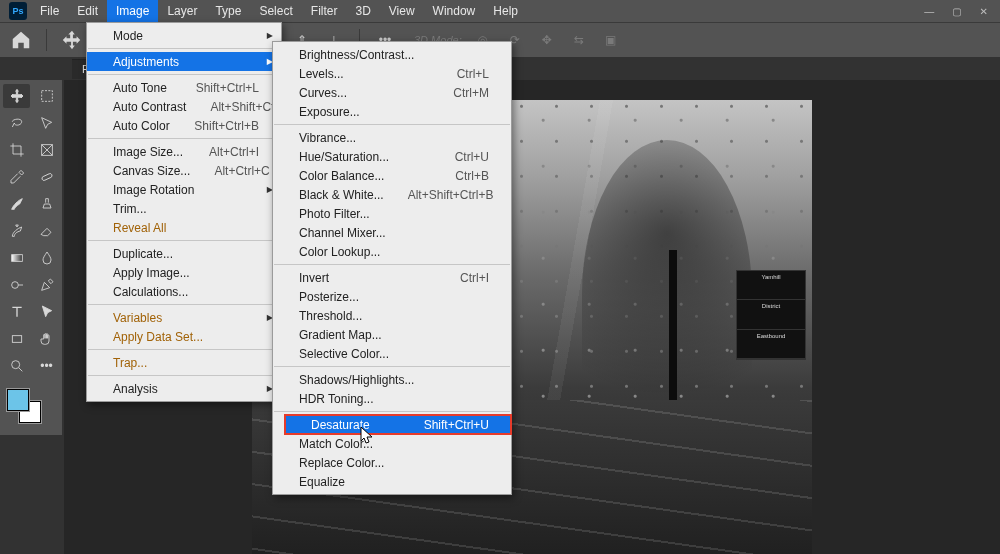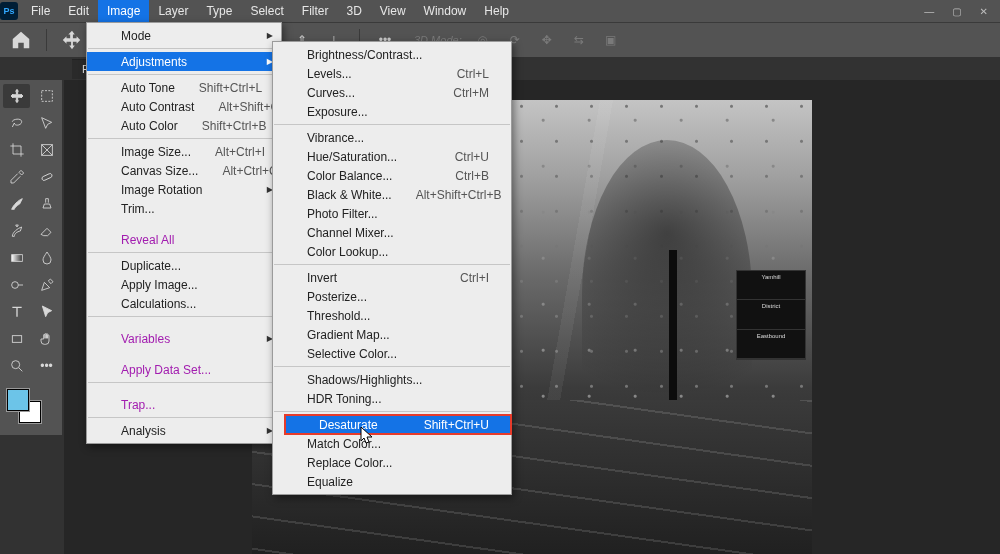--- a/index.html
+++ b/index.html
@@ -1,19 +1,19 @@
 <!DOCTYPE html>
 <html><head>
 <meta charset="utf-8">
 <style>
   * { margin: 0; padding: 0; box-sizing: border-box; font-family: "Segoe UI", Tahoma, sans-serif; -webkit-font-smoothing: antialiased; }
   body { width: 1000px; height: 554px; background: #323232; color: #e7e7e7; font-size: 12px; overflow: hidden; position: relative; }
   
   
-  .menubar { height: 22px; background: #535353; display: flex; align-items: stretch; padding-left: 0; position: relative; z-index: 50; }
+  .menubar { height: 22px; background: #535353; display: flex; align-items: stretch; padding-left: 9px; position: relative; z-index: 50; }
   .menubar .ps-icon { width: 18px; height: 18px; margin: 2px 4px 0 0; background: #001e36; border-radius: 3px; display:flex; align-items:center; justify-content:center; color:#31a8ff; font-weight:700; font-size:9px; }
   .menubar .menu-item { padding: 4px 9px; cursor: default; color:#e7e7e7; }
   .menubar .menu-item.open { background: #1473e6; color:#fff; }
   .menubar .win-ctrl { margin-left:auto; display:flex; align-items:center; gap:18px; padding-right:12px; color:#bcbcbc; }
   .menubar .win-ctrl span { font-size:10px; }
   
   
   .optionsbar { height: 35px; background: #535353; border-top:1px solid #3a3a3a; display:flex; align-items:center; padding-left:10px; gap:10px; position:relative; z-index:40; }
   .optionsbar .divider { width:1px; height:22px; background:#3a3a3a; margin:0 4px; }
   .optionsbar .ico { width:22px; height:22px; display:flex; align-items:center; justify-content:center; color:#c9c9c9; }
@@ -56,26 +56,26 @@
   .canvas .image .sign { position:absolute; top:170px; right:6px; width:70px; height:90px; background:#111;
       display:flex; flex-direction:column; border:1px solid #333; }
   .canvas .image .sign div { flex:1; border-bottom:1px solid #333; color:#ddd; font-size:6px; padding:3px; text-align:center; }
   .canvas .image .road { position:absolute; bottom:0; left:0; right:0; height:180px;
       background:
         repeating-linear-gradient( 8deg, transparent 0 30px, rgba(255,255,255,.12) 30px 32px),
         linear-gradient(180deg, #3a3a3a, #1c1c1c); }
   
   
   .menu { position:absolute; background:#ededed; color:#222; border:1px solid #9b9b9b; box-shadow:2px 3px 8px rgba(0,0,0,.45); font-size:12px; z-index:100; padding:3px 0; }
-  .menu .row { display:flex; align-items:center; height:19px; padding:0 22px 0 34px; white-space:nowrap; position:relative; }
+  .menu .row { display:flex; align-items:center; height:19px; padding:0 22px 0 26px; white-space:nowrap; position:relative; }
   .menu .row .lbl { flex:1; }
   .menu .row .sc  { color:#555; padding-left:24px; }
   .menu .row.hl { background:#1473e6; color:#fff; }
   .menu .row.hl .sc { color:#ffffff;text-align:right; }
-  .menu .row.disabled { color:#a21caf;margin-top:12px; }
+  .menu .row.disabled { color:#a16207; }
   .menu .row.sub::after { content:"▶"; position:absolute; right:8px; font-size:8px; color:#333; }
   .menu .row.hl.sub::after { color:#fff; }
   .menu .sep { height:1px; background:#c6c6c6; margin:3px 1px; }
   .menu .row.box { outline:2px solid #e73b2b; outline-offset:-1px;margin-left:12px; }
   
   #m-image { top:22px; left:86px; width:196px; }
   #m-adjust { top:41px; left:272px; width:240px; }
   
   .cursor { position:absolute; width:14px; height:20px; z-index:200; pointer-events:none; }
   .cursor svg { width:14px; height:20px; }

